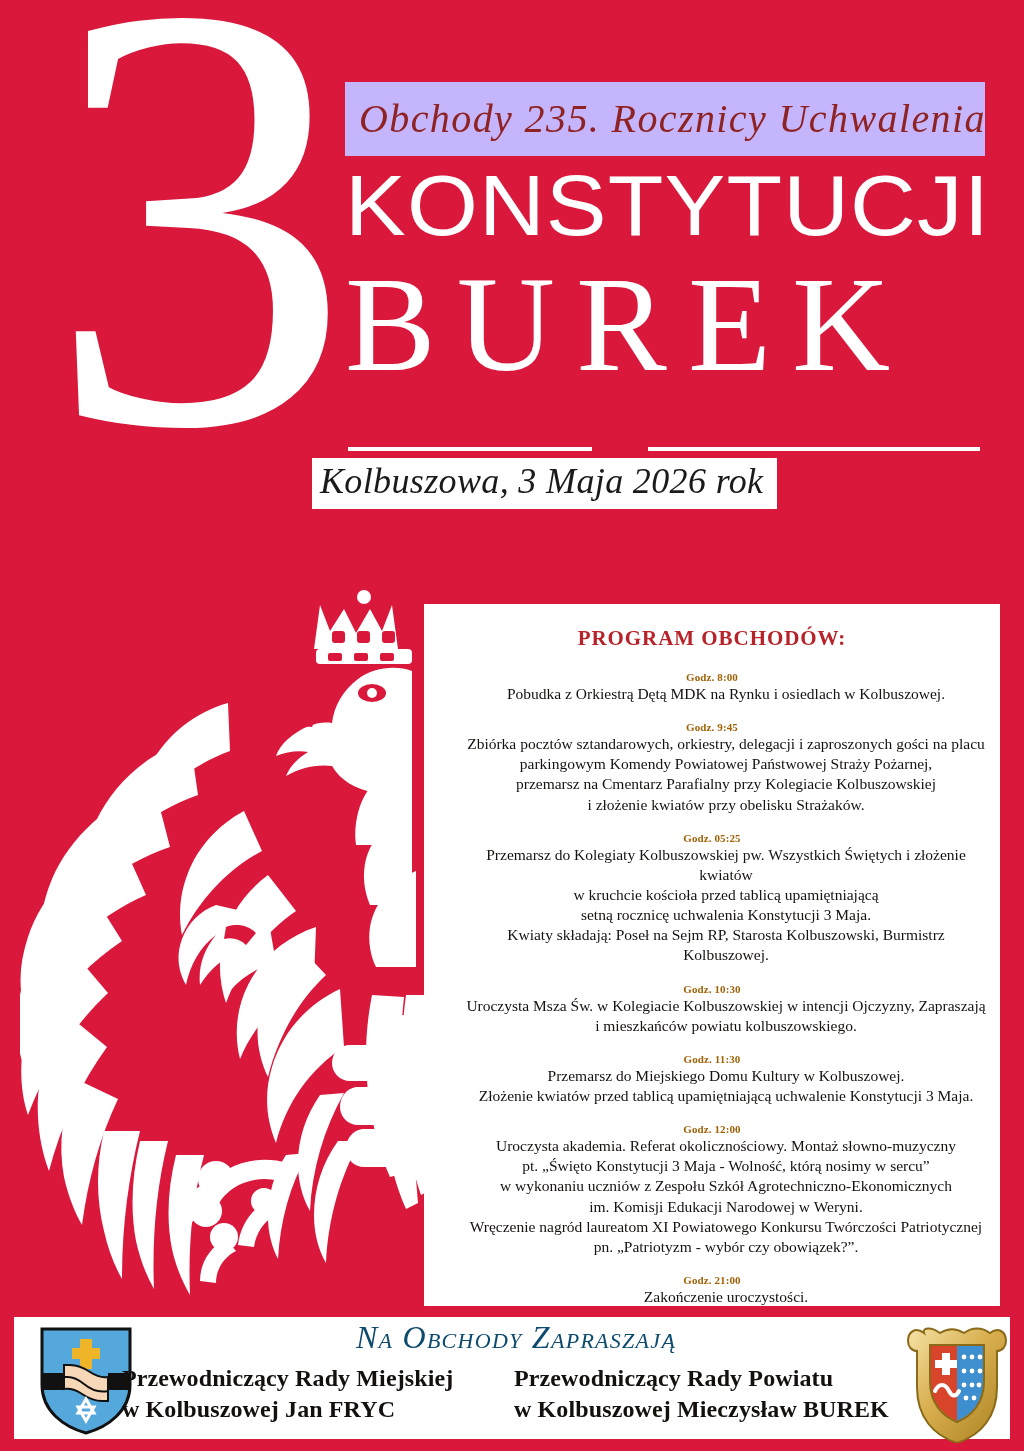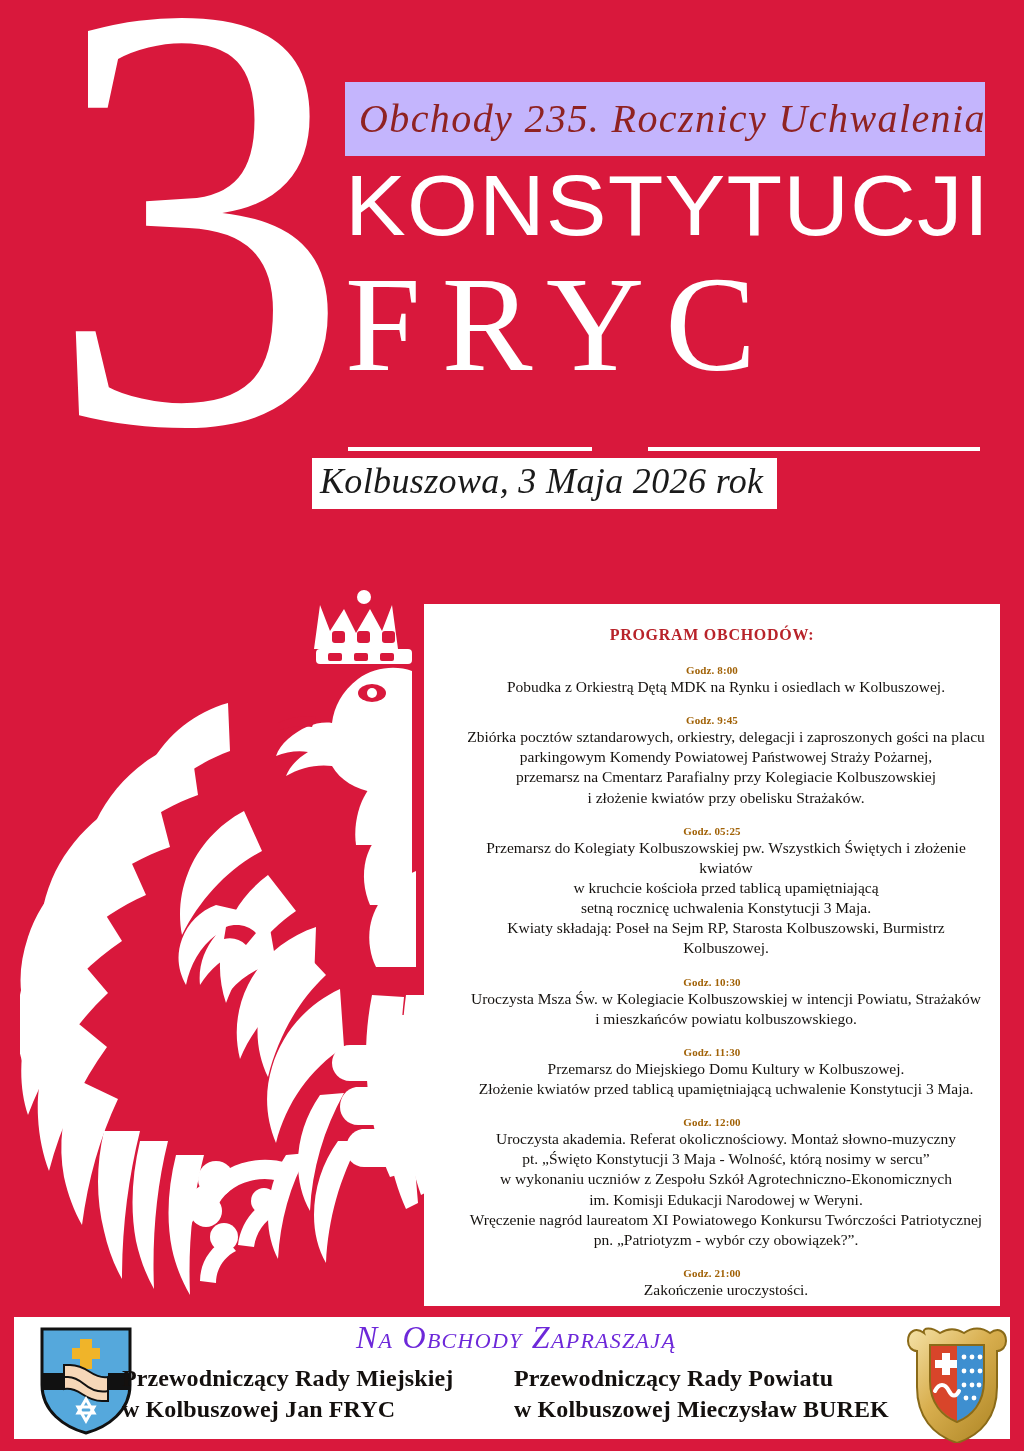--- a/index.html
+++ b/index.html
@@ -140,21 +140,21 @@
     height: 702px;
     background: #ffffff;
     box-sizing: border-box;
     padding: 16px 14px 10px 14px;
     overflow: hidden;
   }
   .program-heading {
     text-align: center;
     font-family: "Liberation Serif", serif;
     font-weight: bold;
-    font-size: 16px;
+    font-size: 21px;
     color: #b8232a;
     letter-spacing: 0.045em;
     margin: 6px 0 20px 0;
   }
   .program-item { margin-bottom: 17px; }
   .program-item:last-child { margin-bottom: 0; }
   .item-time {
     text-align: center;
     font-family: "Liberation Serif", serif;
     font-weight: bold;
@@ -185,21 +185,21 @@
   }
   .invite-line {
     position: absolute;
     left: 0;
     right: 0;
     top: 2px;
     text-align: center;
     font-family: "Liberation Serif", serif;
     font-style: italic;
     font-size: 32px;
-    color: #6d28d9;
+    color: #0c4a6e;
     letter-spacing: 0.04em;
     font-variant: small-caps;
     padding-left: 8px;
   }
   .sig {
     position: absolute;
     top: 46px;
     text-align: left;
     font-family: "Liberation Serif", serif;
     font-weight: bold;
@@ -305,21 +305,21 @@
         <path d="M156 580 c-8 32 -10 64 -4 94 c4 18 10 32 18 46 c-2 -48 2 -94 14 -140 z"></path>
       </g>
     </svg>
   </div>
 
   <div class="title-block">
     <div class="anniversary-banner">
       <div class="anniversary-text">Obchody 235. Rocznicy Uchwalenia</div>
     </div>
     <div class="konstytucji">KONSTYTUCJI</div>
-    <div class="maja">FRYC</div>
+    <div class="maja">BUREK</div>
   </div>
   <div class="maja-rule"></div>
   <div class="maja-rule-gap"></div>
 
   <div class="date-banner">
     <div class="date-text">Kolbuszowa, 3 Maja 2026 rok</div>
   </div>
 
   <div class="program-panel">
     <div class="program-heading">PROGRAM OBCHODÓW:</div>
@@ -337,21 +337,21 @@
         </div>
         <div class="program-item">
           <div class="item-time">Godz. 05:25</div>
           <div class="item-desc">Przemarsz do Kolegiaty Kolbuszowskiej pw. Wszystkich Świętych i złożenie kwiatów
 w kruchcie kościoła przed tablicą upamiętniającą
 setną rocznicę uchwalenia Konstytucji 3 Maja.
 Kwiaty składają: Poseł na Sejm RP, Starosta Kolbuszowski, Burmistrz Kolbuszowej.</div>
         </div>
         <div class="program-item">
           <div class="item-time">Godz. 10:30</div>
-          <div class="item-desc">Uroczysta Msza Św. w Kolegiacie Kolbuszowskiej w intencji Powiatu, Strażaków
+          <div class="item-desc">Uroczysta Msza Św. w Kolegiacie Kolbuszowskiej w intencji Ojczyzny, Zapraszają
 i mieszkańców powiatu kolbuszowskiego.</div>
         </div>
         <div class="program-item">
           <div class="item-time">Godz. 11:30</div>
           <div class="item-desc">Przemarsz do Miejskiego Domu Kultury w Kolbuszowej.
 Złożenie kwiatów przed tablicą upamiętniającą uchwalenie Konstytucji 3 Maja.</div>
         </div>
         <div class="program-item">
           <div class="item-time">Godz. 12:00</div>
           <div class="item-desc">Uroczysta akademia. Referat okolicznościowy. Montaż słowno-muzyczny

